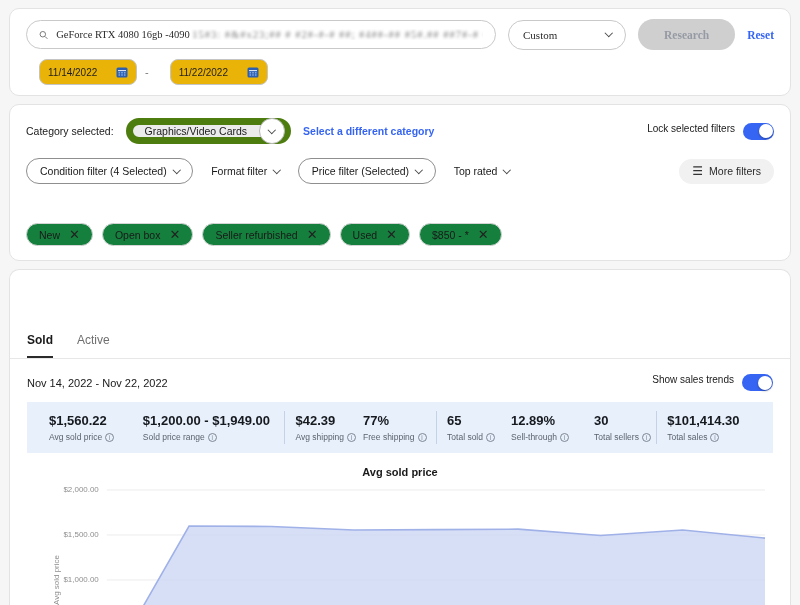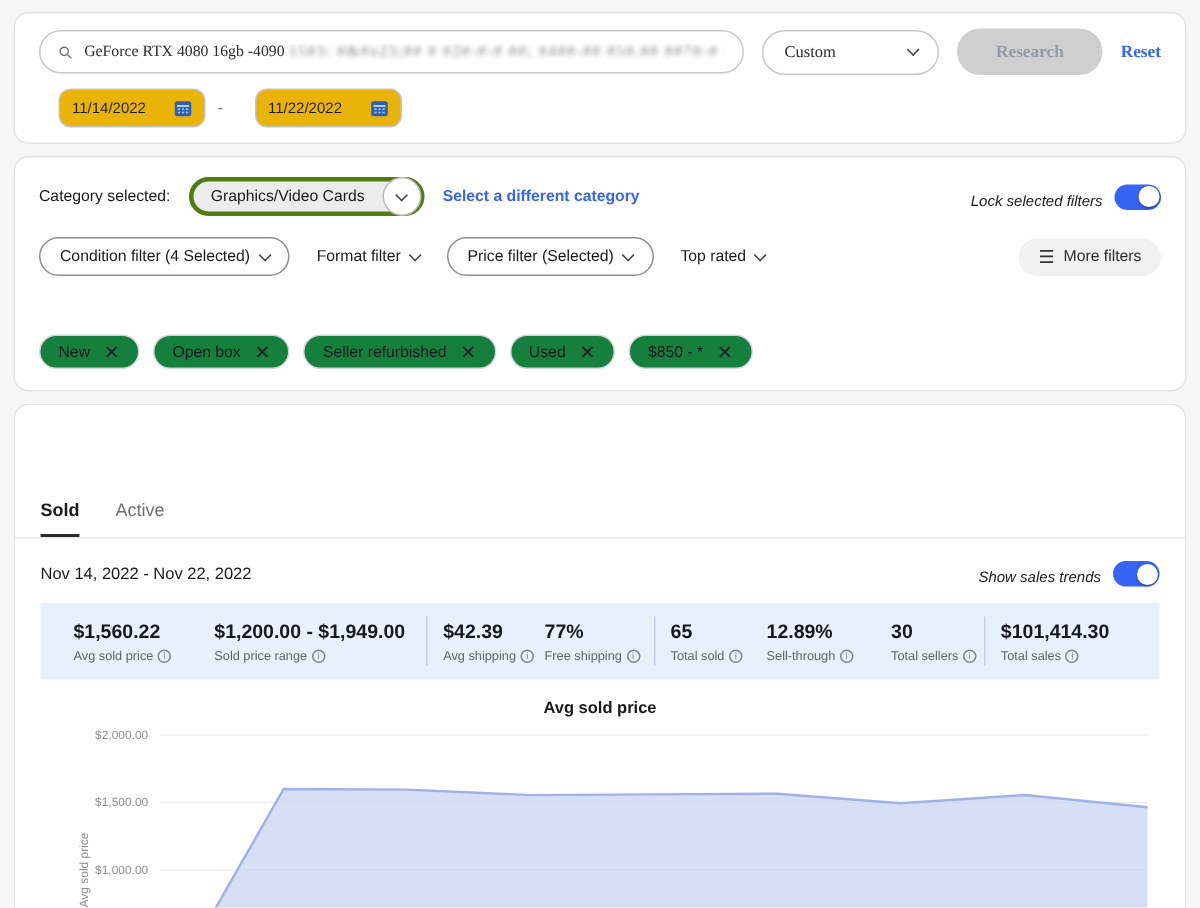--- a/index.html
+++ b/index.html
@@ -42,29 +42,29 @@
     width:98px; height:26px; border:1px solid #c4c4c4; border-radius:8px;
     display:flex; align-items:center; justify-content:space-between; padding:0 8px;
     font-size:10px; color:#1f1f1f; background:#eab308;margin-left:13px;
   }
   .date-dash { color:#777; }
   
   .card-filters { padding:13px 16px 14px 16px; }
   .cat-row { display:flex; align-items:center; gap:12px; }
   .cat-label { font-size:10.5px; }
   .cat-pill {
-    display:flex; align-items:center; border:3px solid #4d7c0f; border-radius:999px;
+    display:flex; align-items:center; border:7px solid #4d7c0f; border-radius:999px;
     background:#ececec; height:26px; overflow:visible;
   }
   .cat-pill .cat-text { padding:0 12px; font-size:10.5px; }
   .cat-pill .cat-chev {
     width:26px; height:26px; border:1px solid #b9b9b9; border-radius:50%;
     background:#fff; display:flex; align-items:center; justify-content:center; margin-right:-1px;
   }
-  .right-group { margin-left:auto; display:flex; align-items:flex-end; gap:8px;font-style:italic; }
+  .right-group { margin-left:auto; display:flex; align-items:flex-start; gap:8px; }
   .toggle-label { font-size:10px; color:#191919; }
   .toggle { width:31px; height:17px; border-radius:999px; background:#3665f3; position:relative; flex:0 0 auto; }
   .toggle::after {
     content:""; position:absolute; top:1.5px; right:1.5px; width:14px; height:14px;
     border-radius:50%; background:#fff; box-shadow:0 1px 2px rgba(0,0,0,.35);
   }
   .dd-row { display:flex; align-items:center; gap:14px; margin-top:14px; }
   .pill-outline {
     display:inline-flex; align-items:center; gap:7px; border:1px solid #8f8f8f;
     border-radius:999px; height:26px; padding:0 13px; font-size:10.5px; background:#fff;

